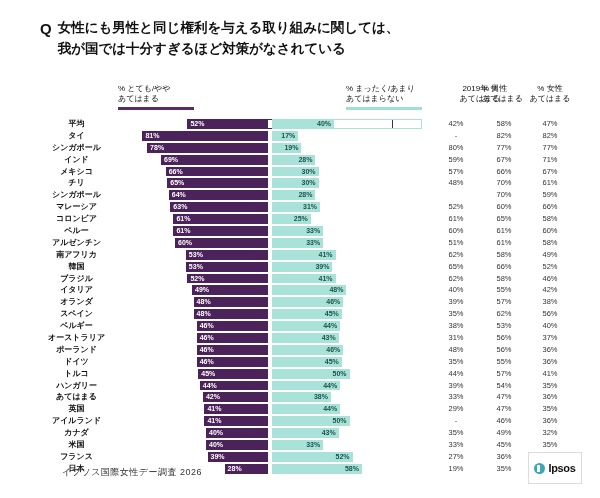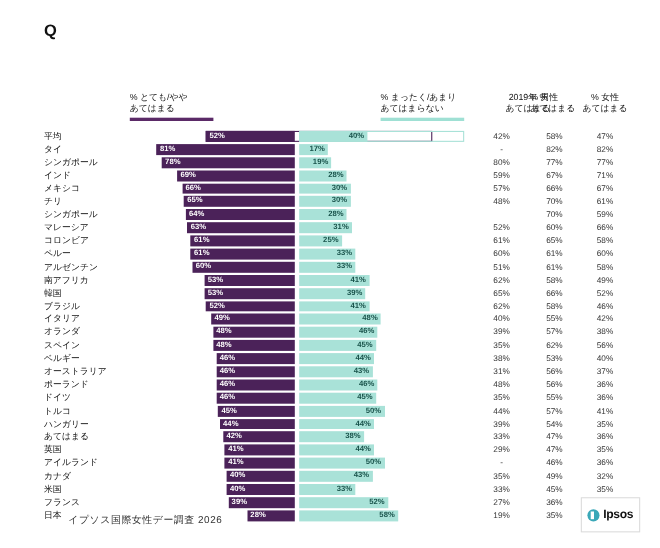--- a/index.html
+++ b/index.html
@@ -17,21 +17,21 @@
   .hdr-left .bar{width:76px;height:3px;background:#5b2a67;margin-top:3px;}
   .hdr-mid{left:346px;top:84px;text-align:left;}
   .hdr-mid .bar{width:76px;height:3px;background:#9fe0d4;margin-top:3px;}
   .hdr-c1{left:456px;top:84px;width:48px;text-align:center;}
   .hdr-c2{left:482px;top:84px;width:44px;text-align:left;}
   .hdr-c3{left:528px;top:84px;width:44px;text-align:center;}
 
   
   .rows{position:absolute;left:0;top:118px;width:600px;}
   .row{position:relative;height:11.9px;}
-  .name{position:absolute;left:40px;width:73px;text-align:left;font-size:8px;font-weight:normal;color:#111;line-height:11.9px;}
+  .name{position:absolute;left:40px;width:73px;text-align:center;font-size:8px;font-weight:bold;color:#111;line-height:11.9px;}
 
   .barzone{position:absolute;left:118px;top:0;width:304px;height:11.9px;}
   .lbar{position:absolute;left:0;top:1px;height:9.9px;background:#4b2259;}
   .lbar .v{position:absolute;left:3px;top:0;font-size:7px;font-weight:bold;color:#ffffff;line-height:9.9px;}
   .lframe{position:absolute;top:1px;height:9.9px;border:1px solid #4b2259;box-sizing:border-box;background:transparent;}
   .rbar{position:absolute;top:1px;height:9.9px;background:#a9e2d8;}
   .rbar .v{position:absolute;right:3px;top:0;font-size:7px;font-weight:bold;color:#19534b;line-height:9.9px;}
   .rframe{position:absolute;top:1px;height:9.9px;border:1px solid #a9e2d8;box-sizing:border-box;background:transparent;}
 
   .c{position:absolute;font-size:7.5px;color:#333;line-height:11.9px;text-align:center;}
@@ -46,20 +46,24 @@
   .logo .mark:after{content:"";position:absolute;left:3px;top:2px;width:3px;height:7px;background:#fff;}
   .logo .txt{font-size:11px;font-weight:bold;color:#111;letter-spacing:-.3px;}
 </style>
 </head>
 <body>
 
 <div class="page">
 
   <div class="qwrap">
     <div class="qmark">Q</div>
+    <div class="qtext">
+      <div>女性にも男性と同じ権利を与える取り組みに関しては、</div>
+      <div>我が国では十分すぎるほど対策がなされている</div>
+    </div>
   </div>
 
   <div class="hdr hdr-left">
     <div>% とても/やや</div>
     <div>あてはまる</div>
     <div class="bar"></div>
   </div>
   <div class="hdr hdr-mid">
     <div>% まったく/あまり</div>
     <div>あてはまらない</div>

